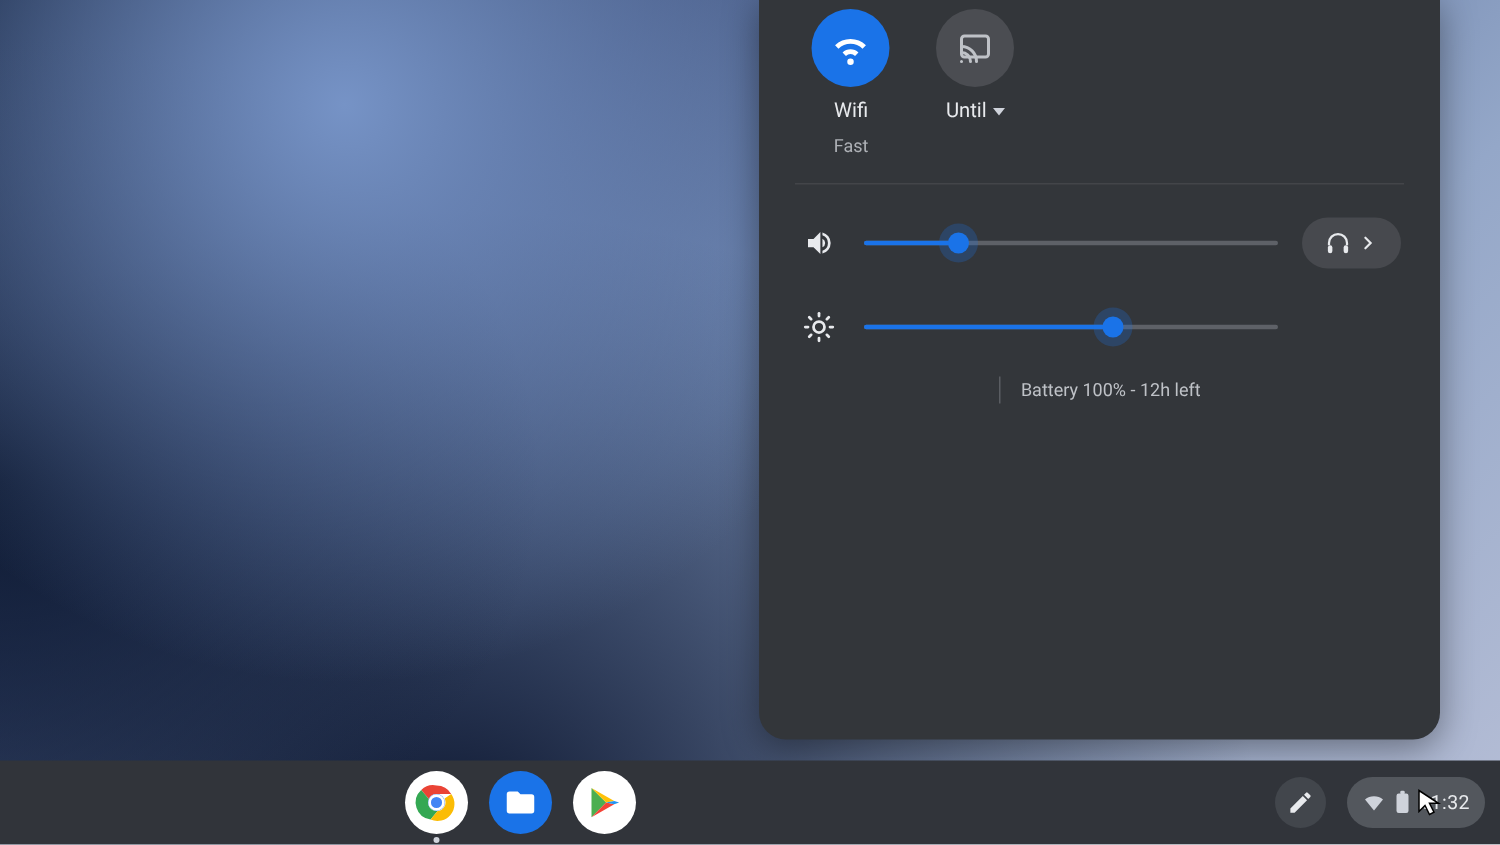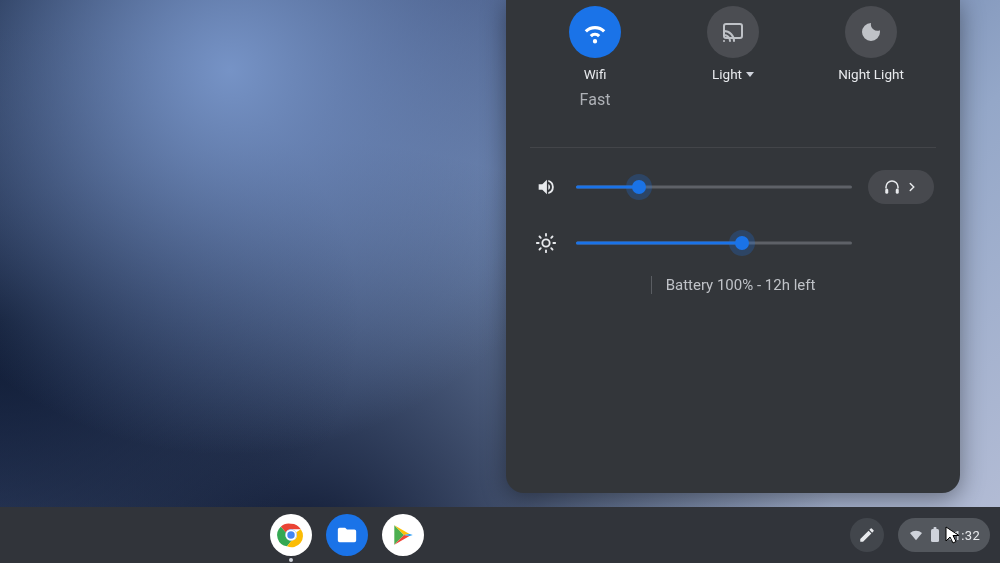--- a/index.html
+++ b/index.html
@@ -37,41 +37,41 @@
   .panel {
     position: absolute; right: 40px; bottom: 70px;
     width: 454px; height: 495px;
     background: #33363a;
     border-radius: 0 0 18px 18px;
     color: #e8eaed;
     padding: 4px 24px 14px 24px;
     box-shadow: 0 6px 24px rgba(0,0,0,.4);
   }
 
-  .toggle-grid { display: grid; grid-template-columns: repeat(3, 1fr); gap: 20px 12px; padding: 4px 2px 18px; }
+  .toggle-grid { display: grid; grid-template-columns: repeat(5, 1fr); gap: 20px 12px; padding: 4px 2px 18px; }
   .toggle { display: flex; flex-direction: column; align-items: center; gap: 8px; cursor: pointer; }
   .toggle .circle { width: 52px; height: 52px; border-radius: 50%; display: flex; align-items: center; justify-content: center; }
   .circle.active   { background: #1a73e8; }
   .circle.inactive { background: #4b4d52; }
   .toggle-label { font-size: 13.5px; color: #e8eaed; display: flex; align-items: center; gap: 4px; }
-  .toggle-sub   { font-size: 16px; color: #aeb1b6; }
+  .toggle-sub   { font-size: 12px; color: #aeb1b6; }
 
   .caret { width: 0; height: 0; border-left: 4px solid transparent; border-right: 4px solid transparent; border-top: 5px solid #cfd3db; display: inline-block; }
 
   .sliders { border-top: 1px solid rgba(255,255,255,.08); padding: 22px 2px 8px; display: flex; flex-direction: column; gap: 28px; }
   .slider-row { display: flex; align-items: center; gap: 16px; }
   .slider-row .icon-slot { width: 28px; display: flex; justify-content: center; }
   .slider { flex: 1; height: 20px; position: relative; cursor: pointer; }
   .track-bg   { position: absolute; left: 0; right: 0; top: 50%; height: 3px; background: #5e6167; transform: translateY(-50%); border-radius: 2px; }
   .track-fill { position: absolute; left: 0; top: 50%; height: 3px; background: #1a73e8; transform: translateY(-50%); border-radius: 2px; }
   .thumb { position: absolute; top: 50%; width: 14px; height: 14px; background: #1a73e8; border-radius: 50%; transform: translate(-50%,-50%); box-shadow: 0 0 0 6px rgba(26,115,232,.25); }
 
   .audio-out { width: 66px; height: 34px; border-radius: 17px; background: #47494e; display: flex; align-items: center; justify-content: center; gap: 4px; cursor: pointer; }
 
-  .footer { margin-top: 14px; display: flex; justify-content: center; align-items: center; color: #bfc2c7; font-size: 15px; }
+  .footer { margin-top: 14px; display: flex; justify-content: center; align-items: center; color: #bfc2c7; font-size: 12px; }
   .footer-divider { width: 1px; height: 18px; background: #5a5d62; margin-right: 14px; }
 
   .cursor { position: absolute; width: 20px; height: 20px; pointer-events: none; }
 
   svg { display: block; }
 </style>
 </head>
 <body>
 
 <div class="wallpaper"></div>
@@ -95,37 +95,26 @@
 
 
     <div class="toggle">
       <div class="circle inactive">
         <svg width="24" height="24" viewBox="0 0 24 24" fill="none" stroke="#bfc2c7" stroke-width="2" stroke-linecap="round">
             <rect x="3" y="4" width="18" height="14" rx="2"></rect>
             <path d="M3 15a6 6 0 0 1 6 6M3 11a10 10 0 0 1 10 10M3 21h.01"></path>
           </svg>
       </div>
       <div class="toggle-label">
-          <span>Light</span>
+          <span>Until</span>
           <span class="caret"></span>
         </div>
       <div class="toggle-sub"></div>
     </div>
 
-    <div class="toggle">
-      <div class="circle inactive">
-        <svg width="24" height="24" viewBox="0 0 24 24">
-            <path fill="#bfc2c7" d="M12 3a9 9 0 1 0 9 9c0-.6-.06-1.2-.18-1.77A6.5 6.5 0 0 1 12 3z"></path>
-          </svg>
-      </div>
-      <div class="toggle-label">
-          <span>Night Light</span>
-        </div>
-      <div class="toggle-sub"></div>
-    </div>
 
     <div></div>
   </div>
 
   <div class="sliders">
 
     <div class="slider-row">
       <div class="icon-slot">
         <svg width="22" height="22" viewBox="0 0 24 24" fill="#e8eaed">
             <path d="M4 9v6h4l5 5V4L8 9H4zm12.5 3a3.5 3.5 0 0 0-2-3.15v6.3A3.5 3.5 0 0 0 16.5 12zm-2-7.7v2.06A6 6 0 0 1 18.5 12a6 6 0 0 1-4 5.64v2.06A8 8 0 0 0 20.5 12 8 8 0 0 0 14.5 4.3z"></path>

